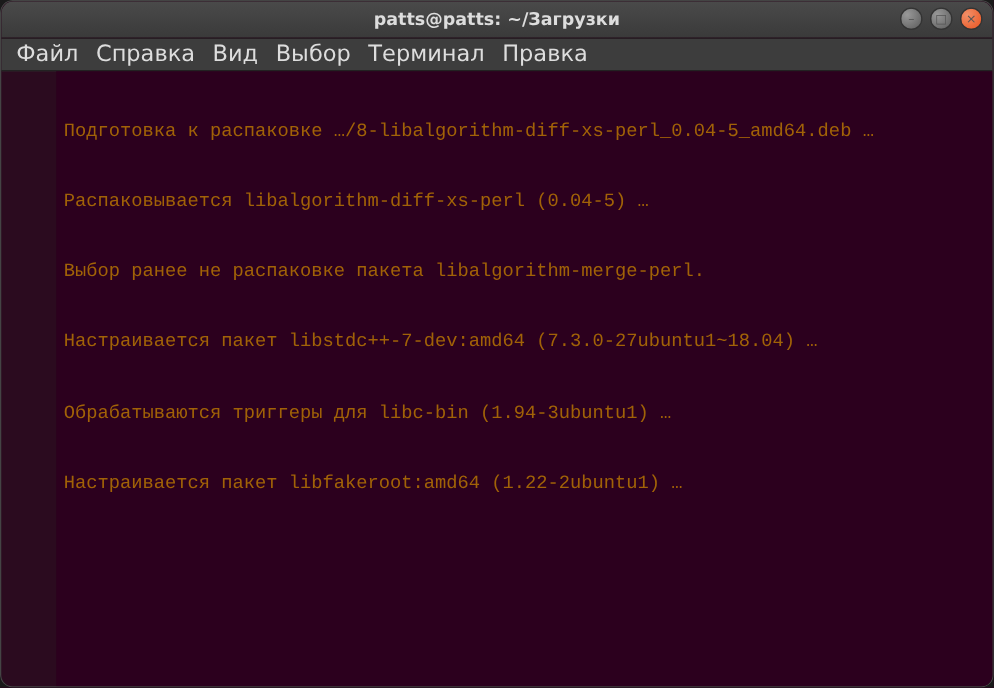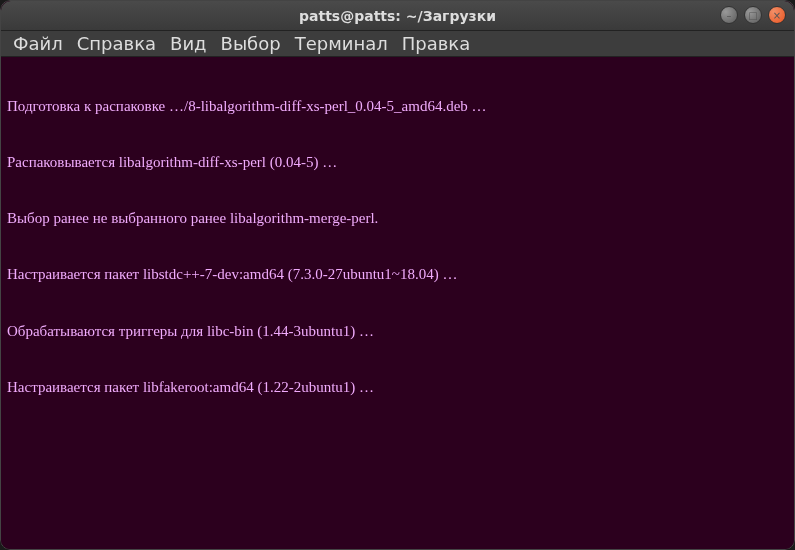--- a/index.html
+++ b/index.html
@@ -67,28 +67,29 @@
     padding: 0 12px;
     border-bottom: 1px solid #222;
   }
   .menu-item {
     color: #ddd;
     font-size: 18px;
   }
   .terminal {
     flex: 1;
     background: #2c001e;
-    font-family: Liberation Serif, serif;
+    font-family: Liberation Mono, monospace;
     font-size: 15px;
     line-height: 1.25;
-    color: #f0abfc;
+    color: #a16207;
     padding: 2px 6px 4px 6px;
     white-space: pre-wrap;
     word-break: break-all;
     overflow: hidden;
+    margin-left: 44px;
   }
   .term-line { white-space: pre-wrap; }
 </style>
 </head>
 <body>
 
 <div class="window">
 
   <div class="titlebar">
     <span class="titlebar-title">patts@patts: ~/Загрузки</span>
@@ -104,23 +105,23 @@
     <span class="menu-item">Справка</span>
     <span class="menu-item">Вид</span>
     <span class="menu-item">Выбор</span>
     <span class="menu-item">Терминал</span>
     <span class="menu-item">Правка</span>
   </div>
 
   <div class="terminal">
     <div class="term-line">Подготовка к распаковке …/8-libalgorithm-diff-xs-perl_0.04-5_amd64.deb …</div>
     <div class="term-line">Распаковывается libalgorithm-diff-xs-perl (0.04-5) …</div>
-    <div class="term-line">Выбор ранее не выбранного ранее libalgorithm-merge-perl.</div>
+    <div class="term-line">Выбор ранее не распаковке пакета libalgorithm-merge-perl.</div>
     <div class="term-line">Настраивается пакет libstdc++-7-dev:amd64 (7.3.0-27ubuntu1~18.04) …</div>
-    <div class="term-line">Обрабатываются триггеры для libc-bin (1.44-3ubuntu1) …</div>
+    <div class="term-line">Обрабатываются триггеры для libc-bin (1.94-3ubuntu1) …</div>
     <div class="term-line">Настраивается пакет libfakeroot:amd64 (1.22-2ubuntu1) …</div>
     
     
     
     
     
     
     
     
     

